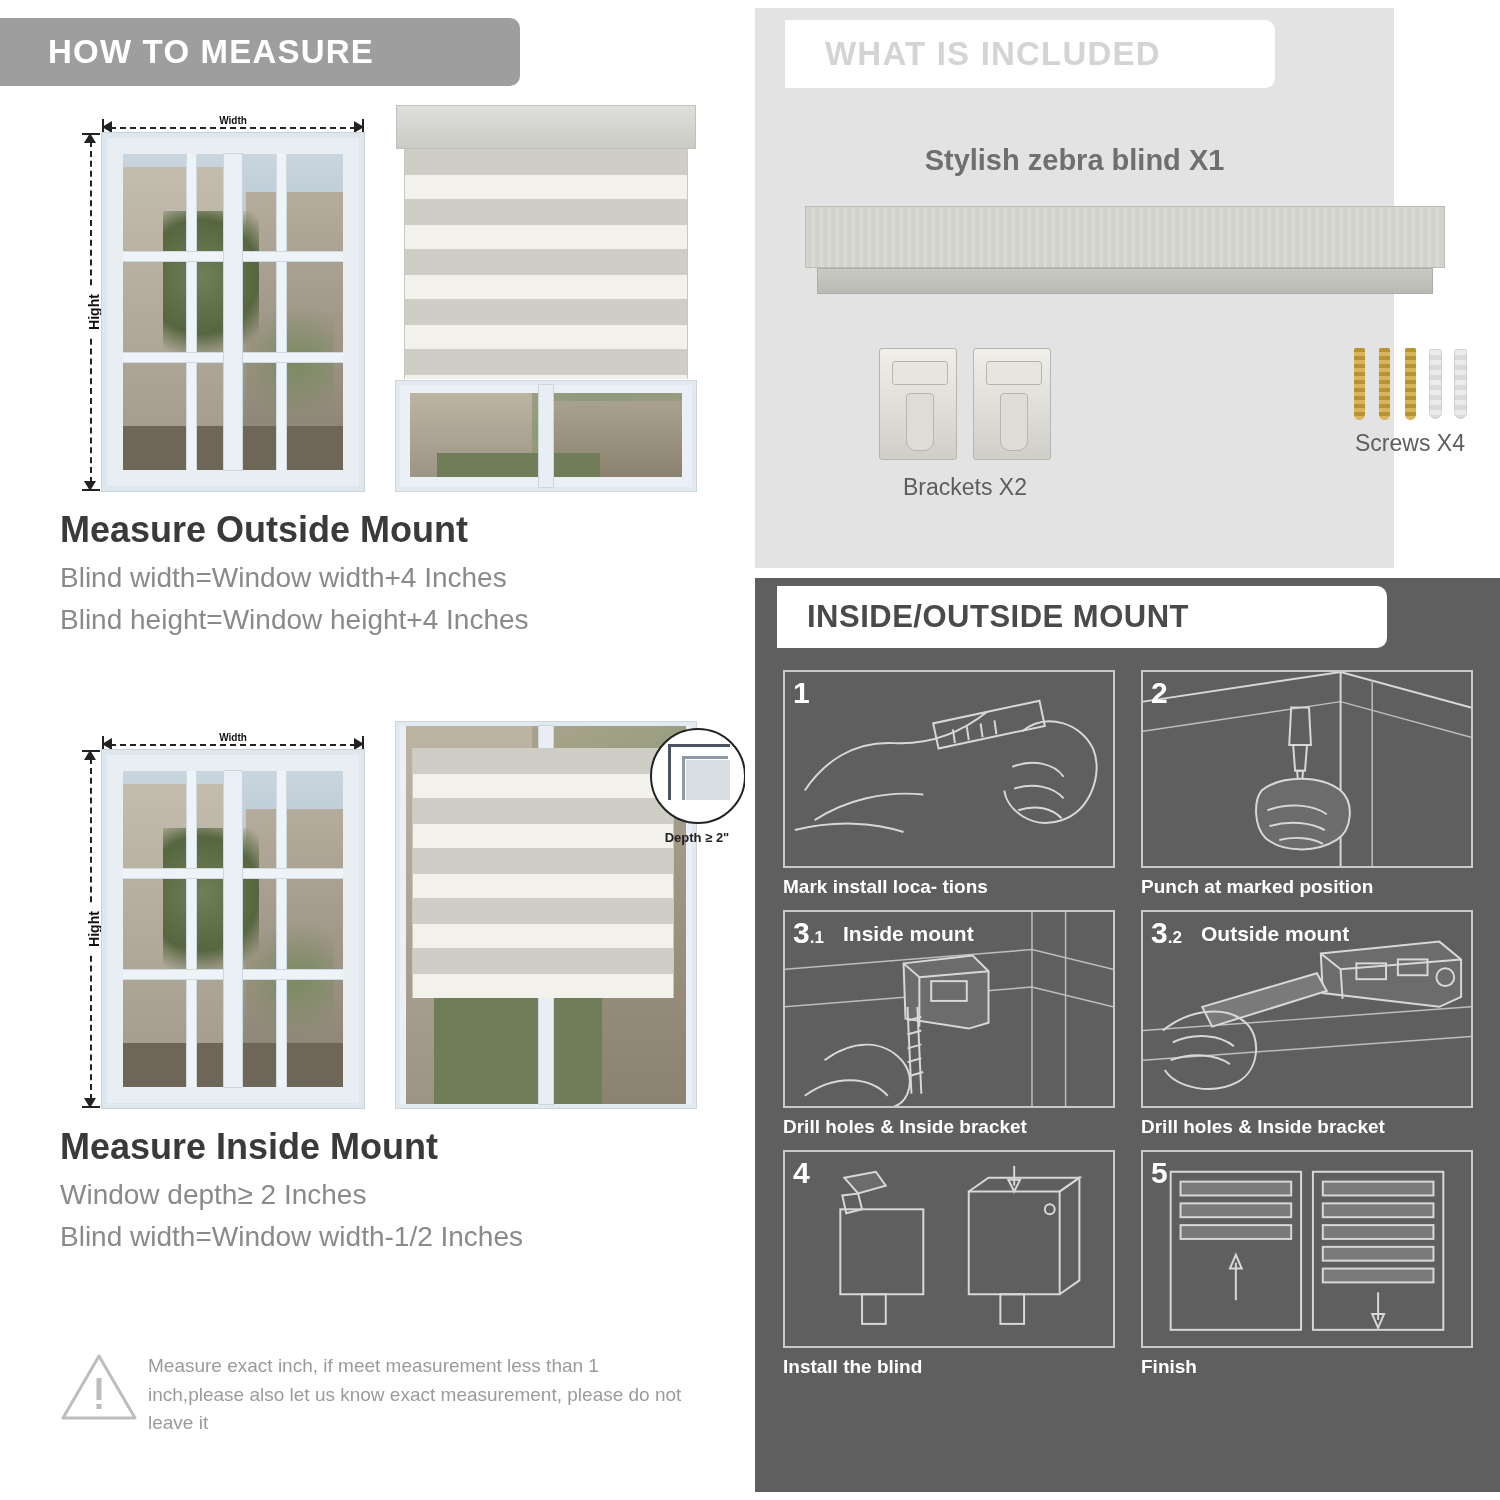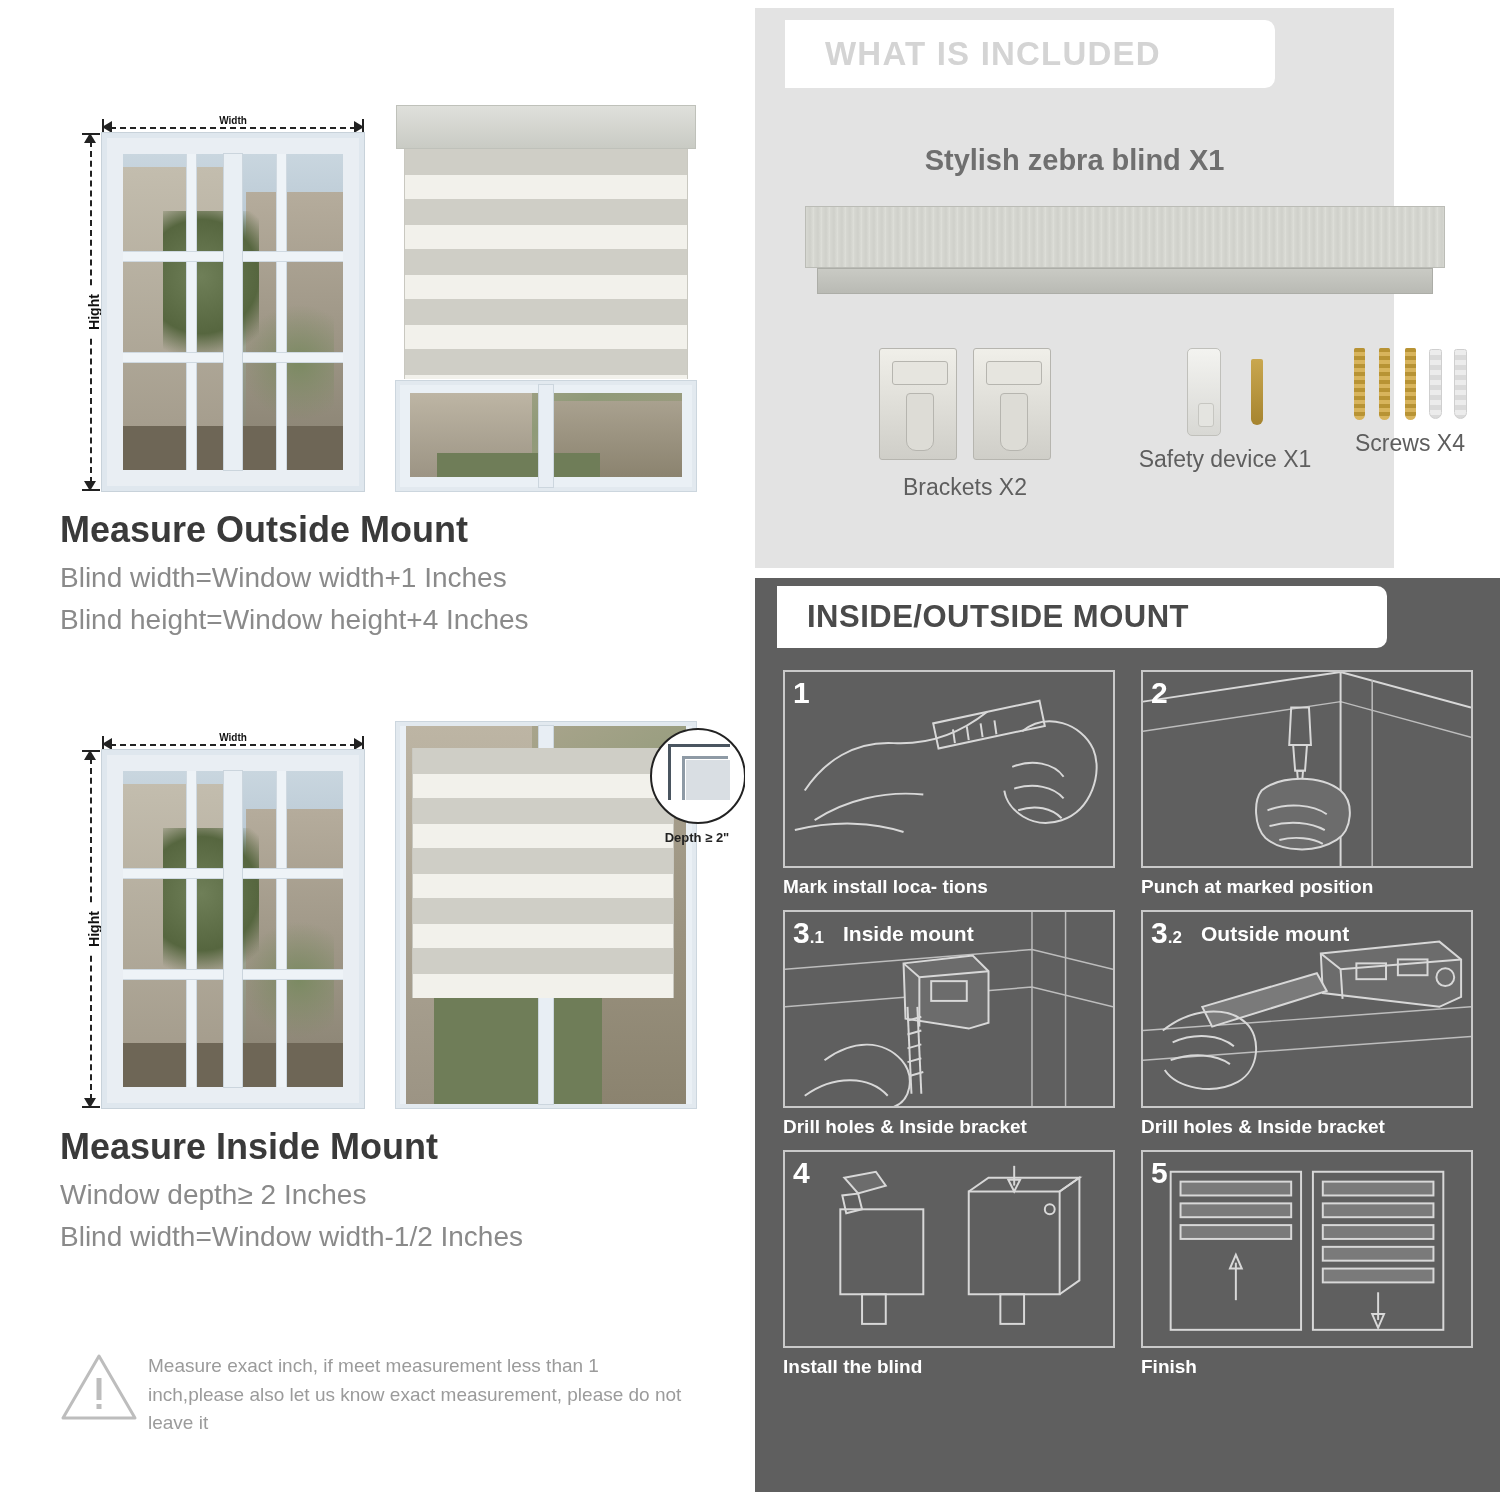--- a/index.html
+++ b/index.html
@@ -267,20 +267,23 @@
   .sk .fillbox2 { fill: #7a7a7a; }
   .sk .light { stroke: #bdbdbd; stroke-width: 1.5; }
 </style>
 </head>
 <body>
 
 <div class="page">
 
   <div class="left-col">
 
+    <div class="banner">
+      <span class="banner-text">HOW TO MEASURE</span>
+    </div>
 
     <div class="measure-block mb1">
       <div class="diagram-row">
 
         <div class="dim-width">
           <div class="tick-v" style="left:0"></div>
           <div class="tick-v" style="right:0"></div>
           <div class="line"></div>
           <div class="arrow-l"></div>
           <div class="arrow-r"></div>
@@ -323,21 +326,21 @@
                 <div class="b2"></div>
                 <div class="g1"></div>
               </div>
             <div class="bw-post"></div>
           </div>
         </div>
       </div>
 
       <div class="block-title">Measure Outside Mount</div>
       <div class="block-lines">
-        <div class="block-line">Blind width=Window width+1 Inches</div>
+        <div class="block-line">Blind width=Window width+4 Inches</div>
         <div class="block-line">Blind height=Window height+4 Inches</div>
       </div>
     </div>
 
     <div class="measure-block mb2">
       <div class="diagram-row">
 
         <div class="dim-width">
           <div class="tick-v" style="left:0"></div>
           <div class="tick-v" style="right:0"></div>
@@ -425,25 +428,20 @@
       <div class="rail-img">
         <div class="top"></div>
         <div class="bot"></div>
       </div>
 
       <div class="parts-row">
         <div class="part p-brackets">
           <span class="bracket"></span>
           <span class="bracket"></span>
           <div class="cap">Brackets X2</div>
-        </div>
-        <div class="part p-safety">
-          <span class="safety"></span>
-          <span class="screw-single"></span>
-          <div class="cap">Safety device X1</div>
         </div>
         <div class="part p-screws">
           <span class="screw"></span>
           <span class="screw"></span>
           <span class="screw"></span>
           <span class="anchor"></span>
           <span class="anchor"></span>
           <div class="cap">Screws X4</div>
         </div>
       </div>

